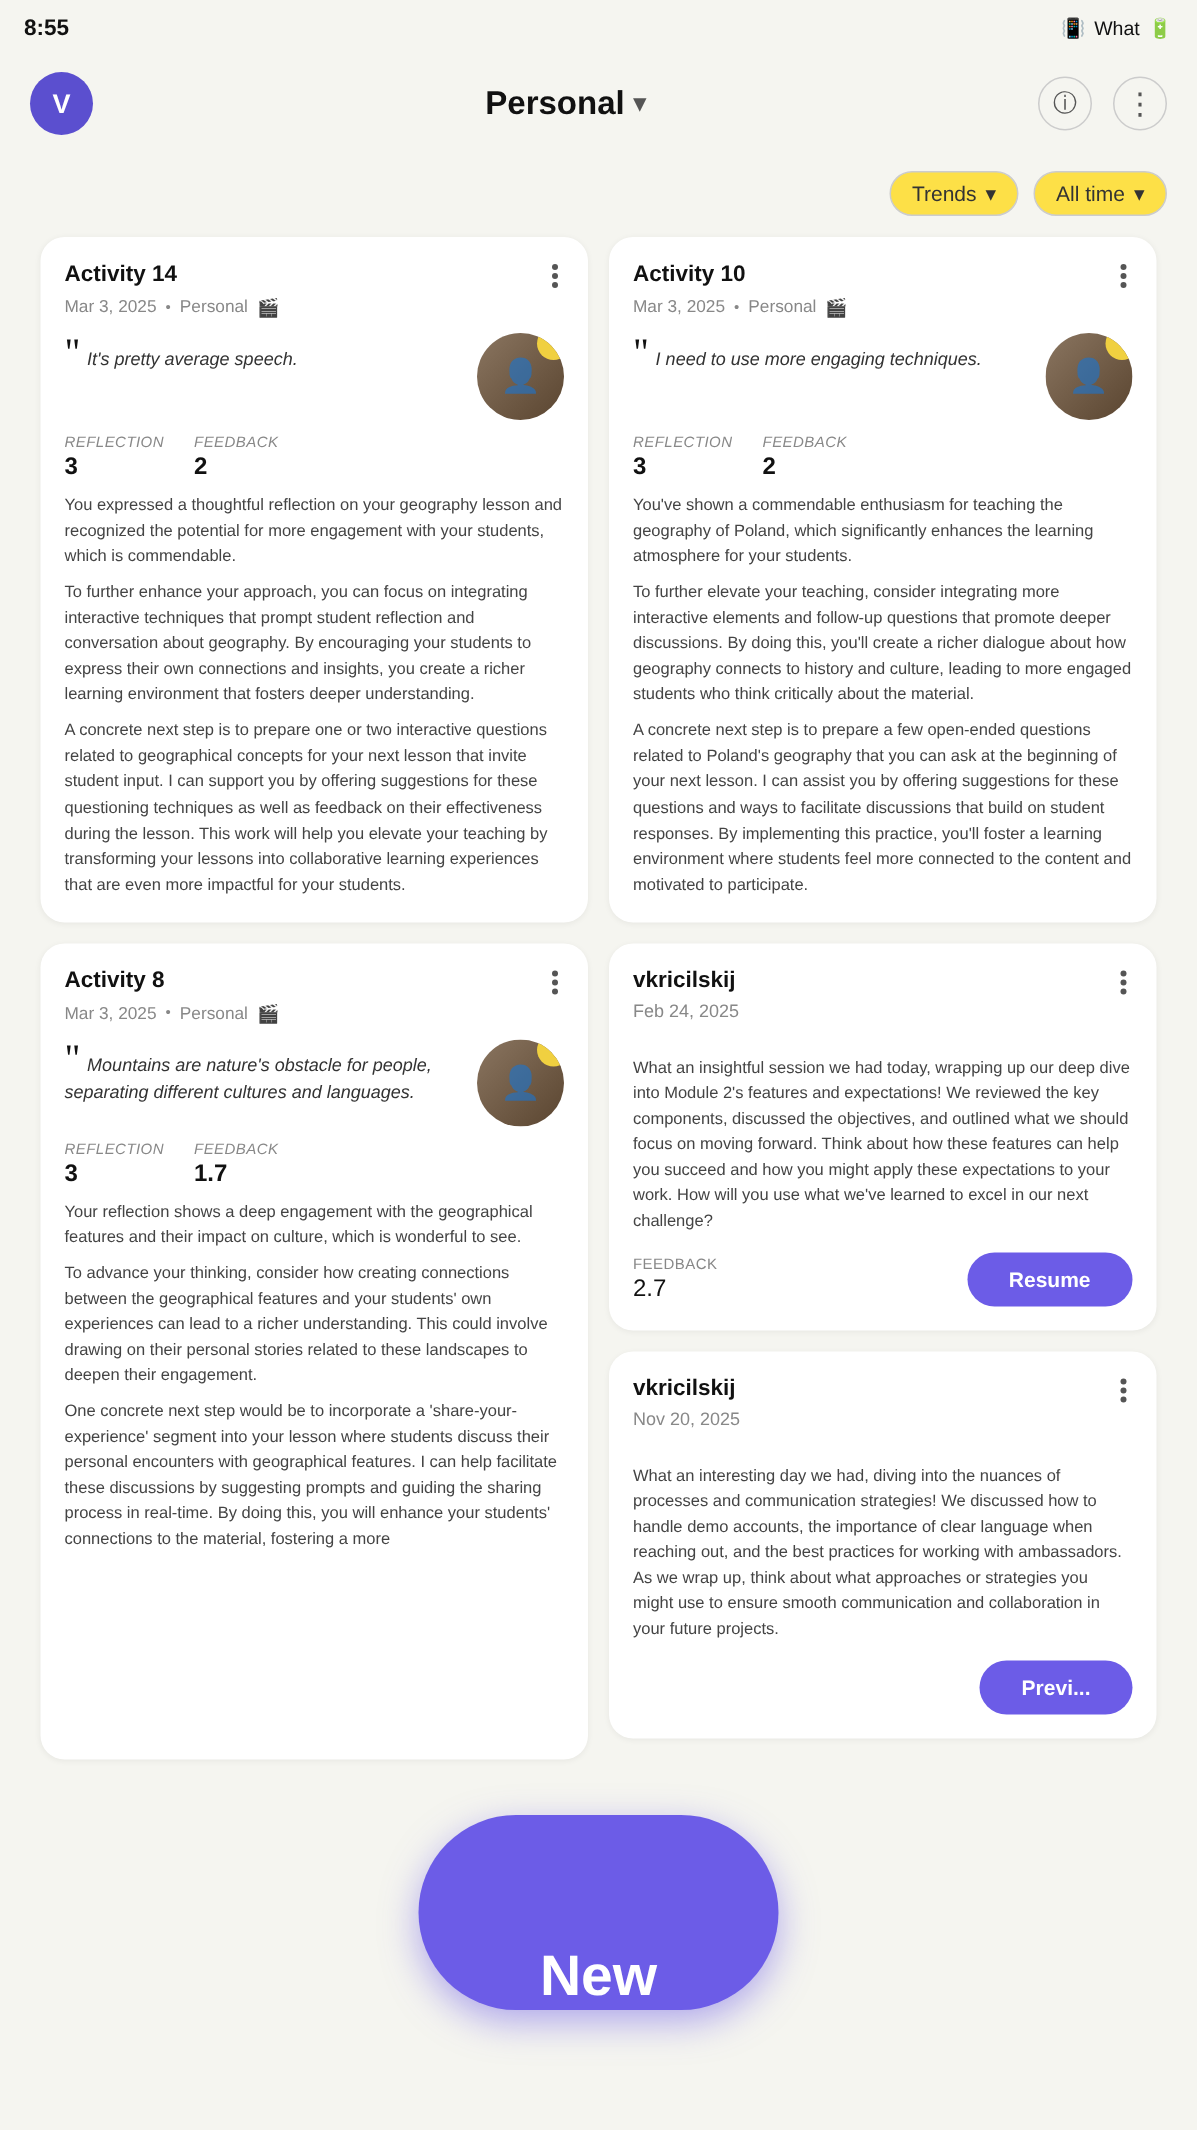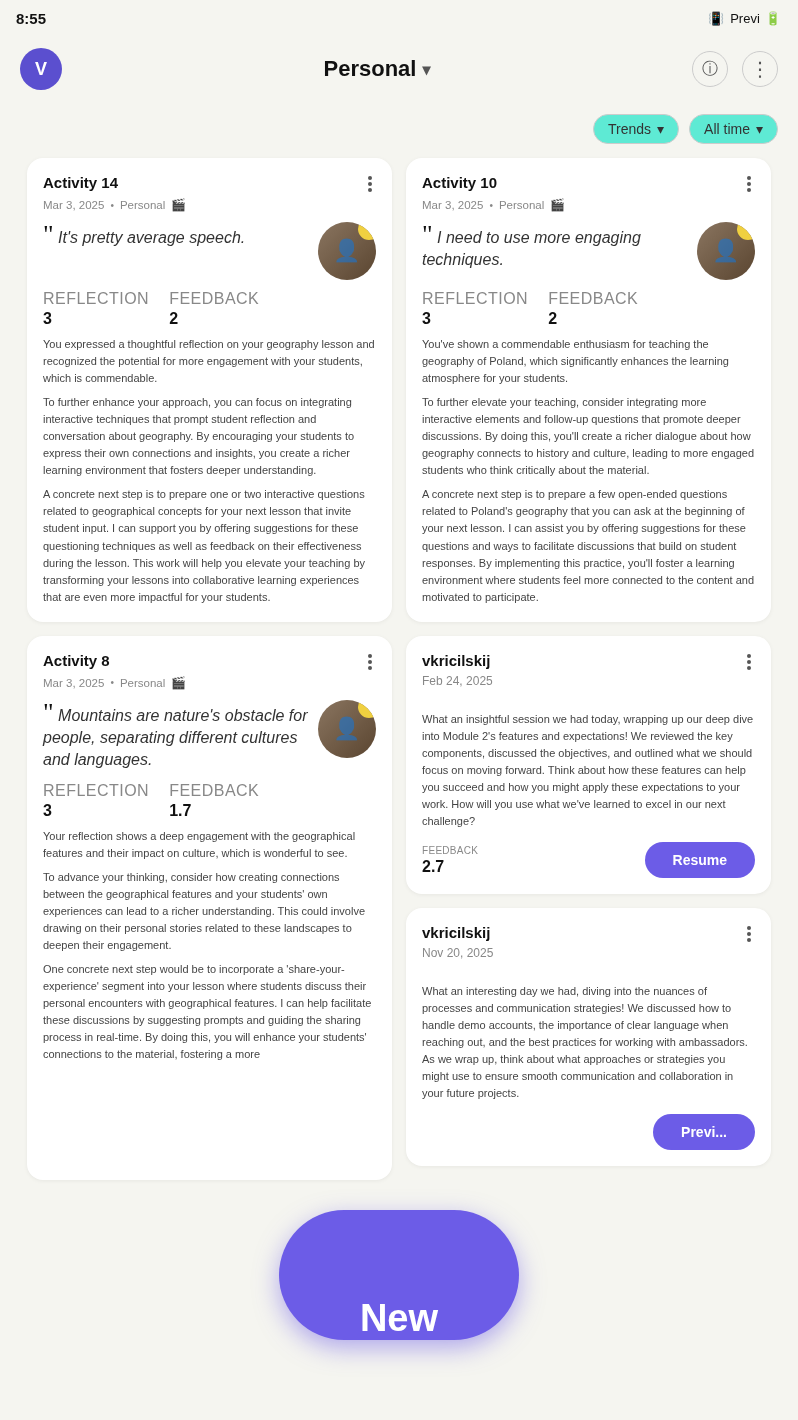--- a/index.html
+++ b/index.html
@@ -96,21 +96,21 @@
     }
     .filter-btn {
       display: flex;
       align-items: center;
       gap: 6px;
       border: 1.5px solid #ccc;
       border-radius: 20px;
       padding: 6px 14px;
       font-size: 14px;
       color: #333;
-      background: #5eead4;
+      background: #fde047;
       cursor: pointer;
     }
 
     
     .cards-grid {
       display: grid;
       grid-template-columns: 1fr 1fr;
       gap: 14px;
       padding: 0 27px 100px;
     }
@@ -170,21 +170,21 @@
       position: relative;
     }
     .quote-mark {
       font-size: 26px;
       color: #111;
       line-height: 1;
       font-family: Georgia, serif;
       margin-top: -2px;
     }
     .quote-text {
-      font-size: 16px;
+      font-size: 12px;
       color: #333;
       font-style: italic;
       line-height: 1.4;
       flex: 1;
     }
     .avatar-img {
       width: 58px;
       height: 58px;
       border-radius: 50%;
       background: #c0a060;
@@ -211,26 +211,27 @@
       border-radius: 50%;
       background: #f0d040;
     }
 
     .stats-row {
       display: flex;
       gap: 20px;
       margin-bottom: 8px;
     }
     .stat-col label {
-      font-size: 16px;
+      font-size: 10px;
       color: #888;
       text-transform: uppercase;
       letter-spacing: 0.03em;
       display: block;
       margin-bottom: 2px;
+      font-style: italic;
     }
     .stat-col .stat-val {
       font-size: 16px;
       font-weight: 700;
       color: #111;
     }
 
     .card-body-text {
       font-size: 11px;
       color: #444;
@@ -269,21 +270,21 @@
     .feedback-val-label label {
       font-size: 10px;
       color: #888;
       text-transform: uppercase;
       letter-spacing: 0.03em;
       display: block;
       margin-bottom: 2px;
     }
     .feedback-val-label .fval {
       font-size: 16px;
-      font-weight: 700;
+      font-weight: 400;
       color: #111;
     }
     .resume-btn {
       background: #6c5ce7;
       color: white;
       border: none;
       border-radius: 24px;
       padding: 10px 28px;
       font-size: 14px;
       font-weight: 600;
@@ -318,21 +319,21 @@
     .grid-area-sess1 { grid-column: 2; grid-row: 2; }
     .grid-area-sess2 { grid-column: 2; grid-row: 3; }
   </style>
 </head>
 <body>
 
 <div class="status-bar">
   <span class="status-time">8:55</span>
   <div class="status-icons">
     <span class="status-icon">📳</span>
-    <span class="status-icon">Previ</span>
+    <span class="status-icon">What</span>
     <span class="status-icon">🔋</span>
   </div>
 </div>
 
 <div class="header">
   <div class="avatar-circle">V</div>
   <div class="header-title">
     <span>Personal</span>
     <span class="chevron">▾</span>
   </div>

